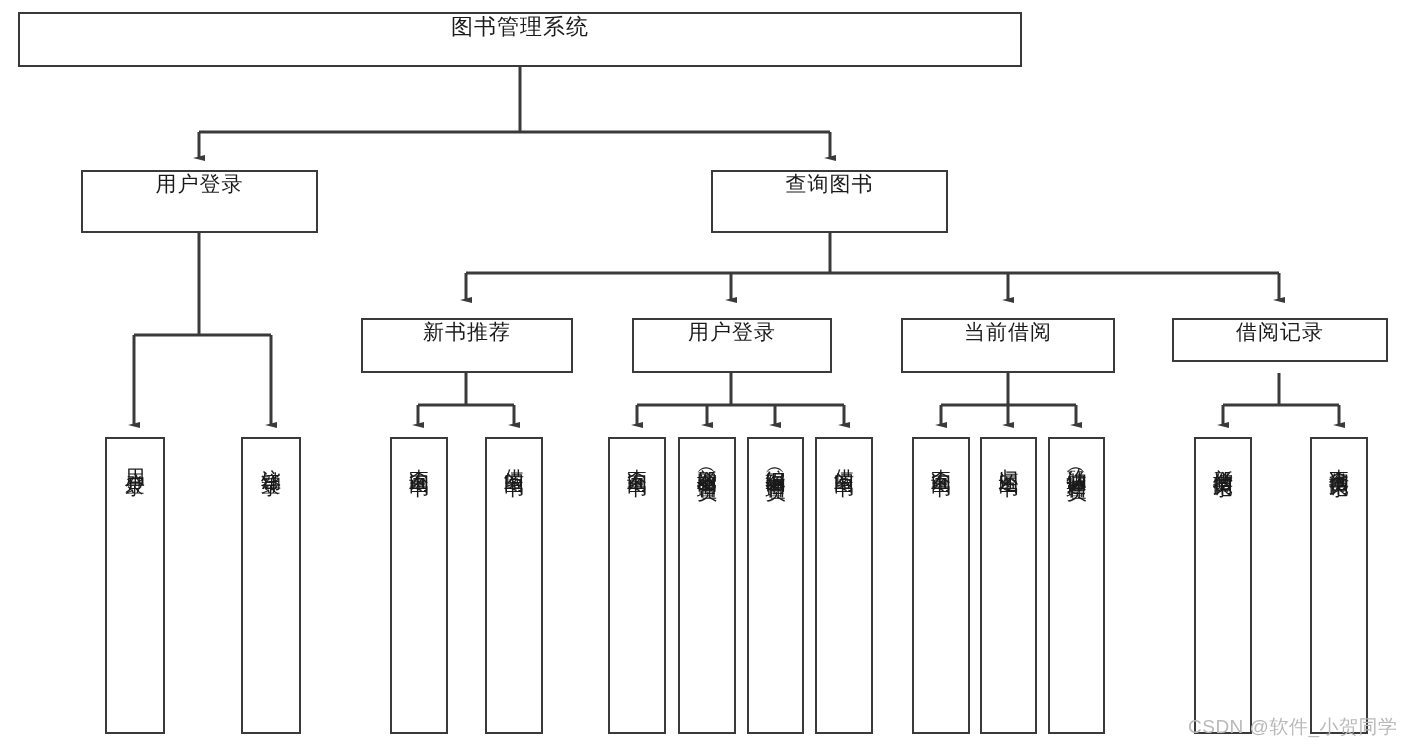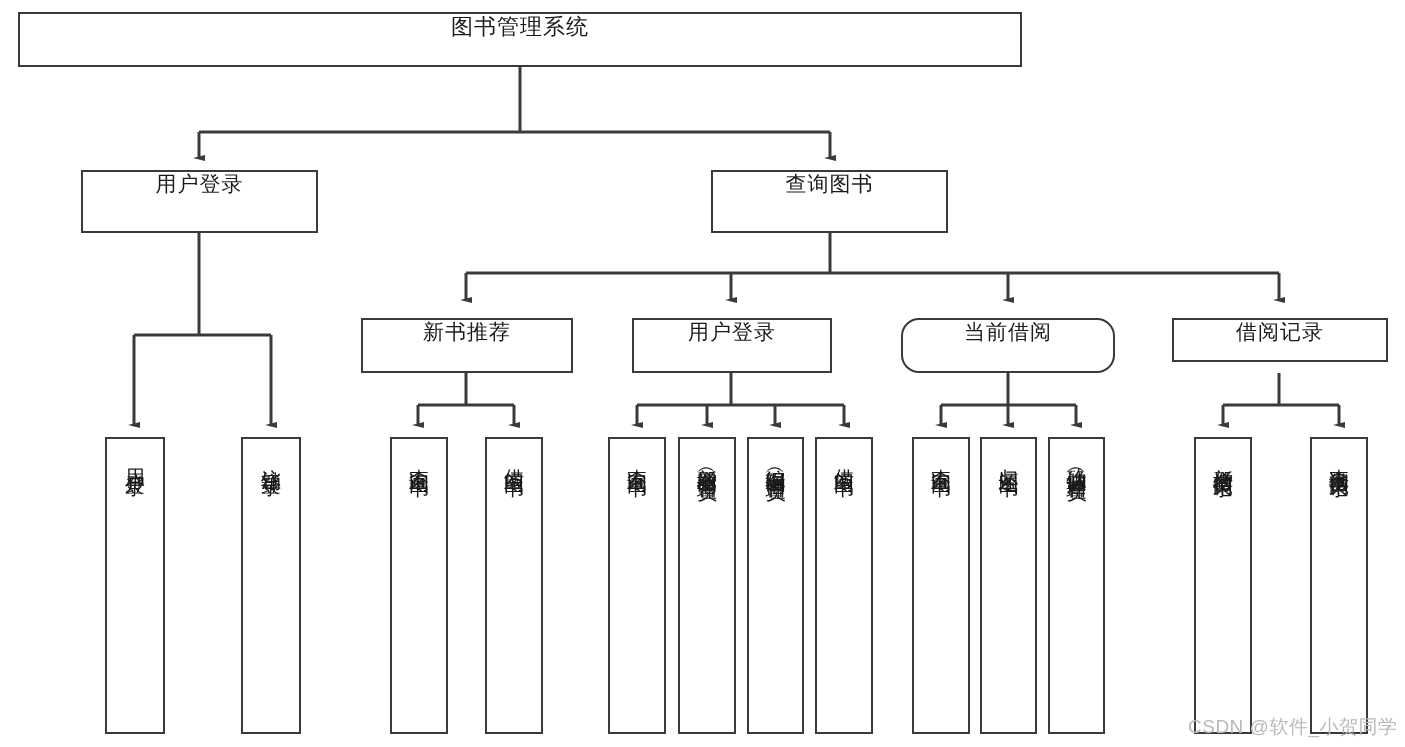--- a/index.html
+++ b/index.html
@@ -140,21 +140,21 @@
   <div class="node horiz" style="left:711px; top:170px; width:237px; height:63px;">
     <span class="node-label">查询图书</span>
   </div>
 
   <div class="node horiz" style="left:361px; top:318px; width:212px; height:55px;">
     <span class="node-label">新书推荐</span>
   </div>
   <div class="node horiz" style="left:632px; top:318px; width:200px; height:55px;">
     <span class="node-label">用户登录</span>
   </div>
-  <div class="node horiz" style="left:901px; top:318px; width:214px; height:55px;border-radius:18px;">
+  <div class="node horiz" style="left:901px; top:318px; width:214px; height:55px;">
     <span class="node-label">当前借阅</span>
   </div>
   <div class="node horiz" style="left:1172px; top:318px; width:216px; height:44px;">
     <span class="node-label">借阅记录</span>
   </div>
 
   <div class="node vert" style="left:105px; top:437px; width:60px; height:297px;">
     <span class="node-label">用户登录</span>
   </div>
   <div class="node vert" style="left:241px; top:437px; width:60px; height:297px;">

